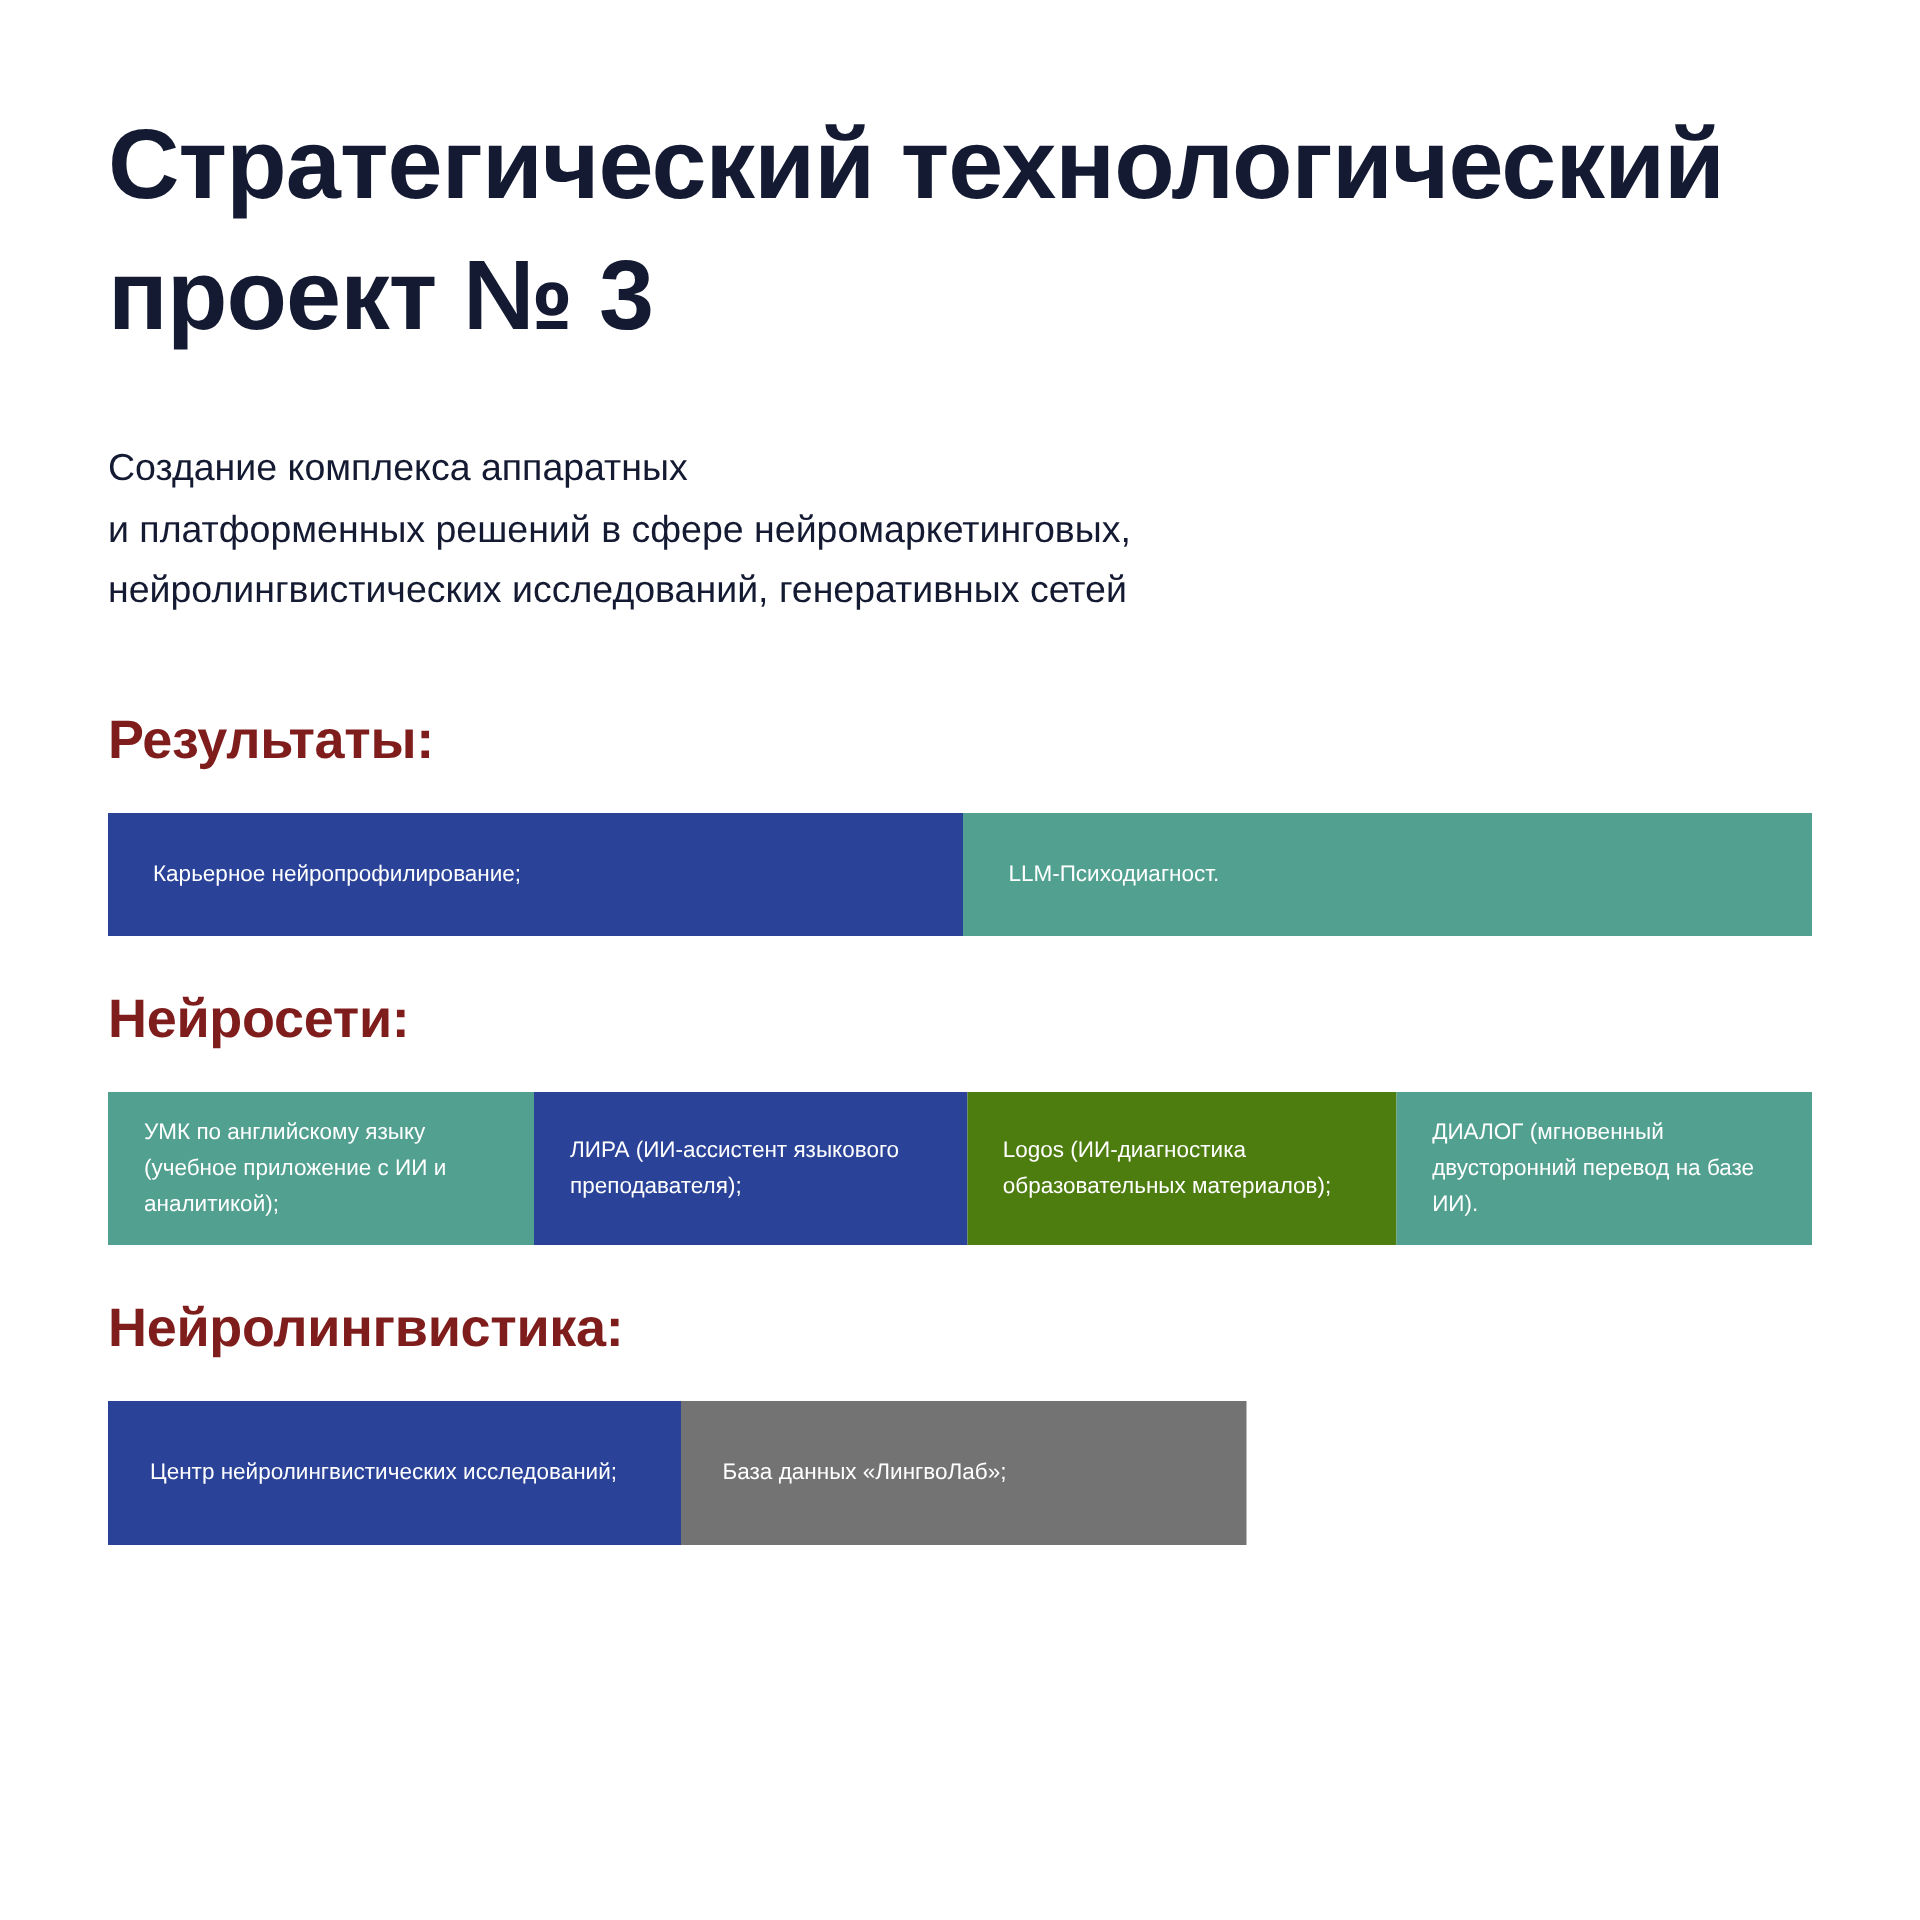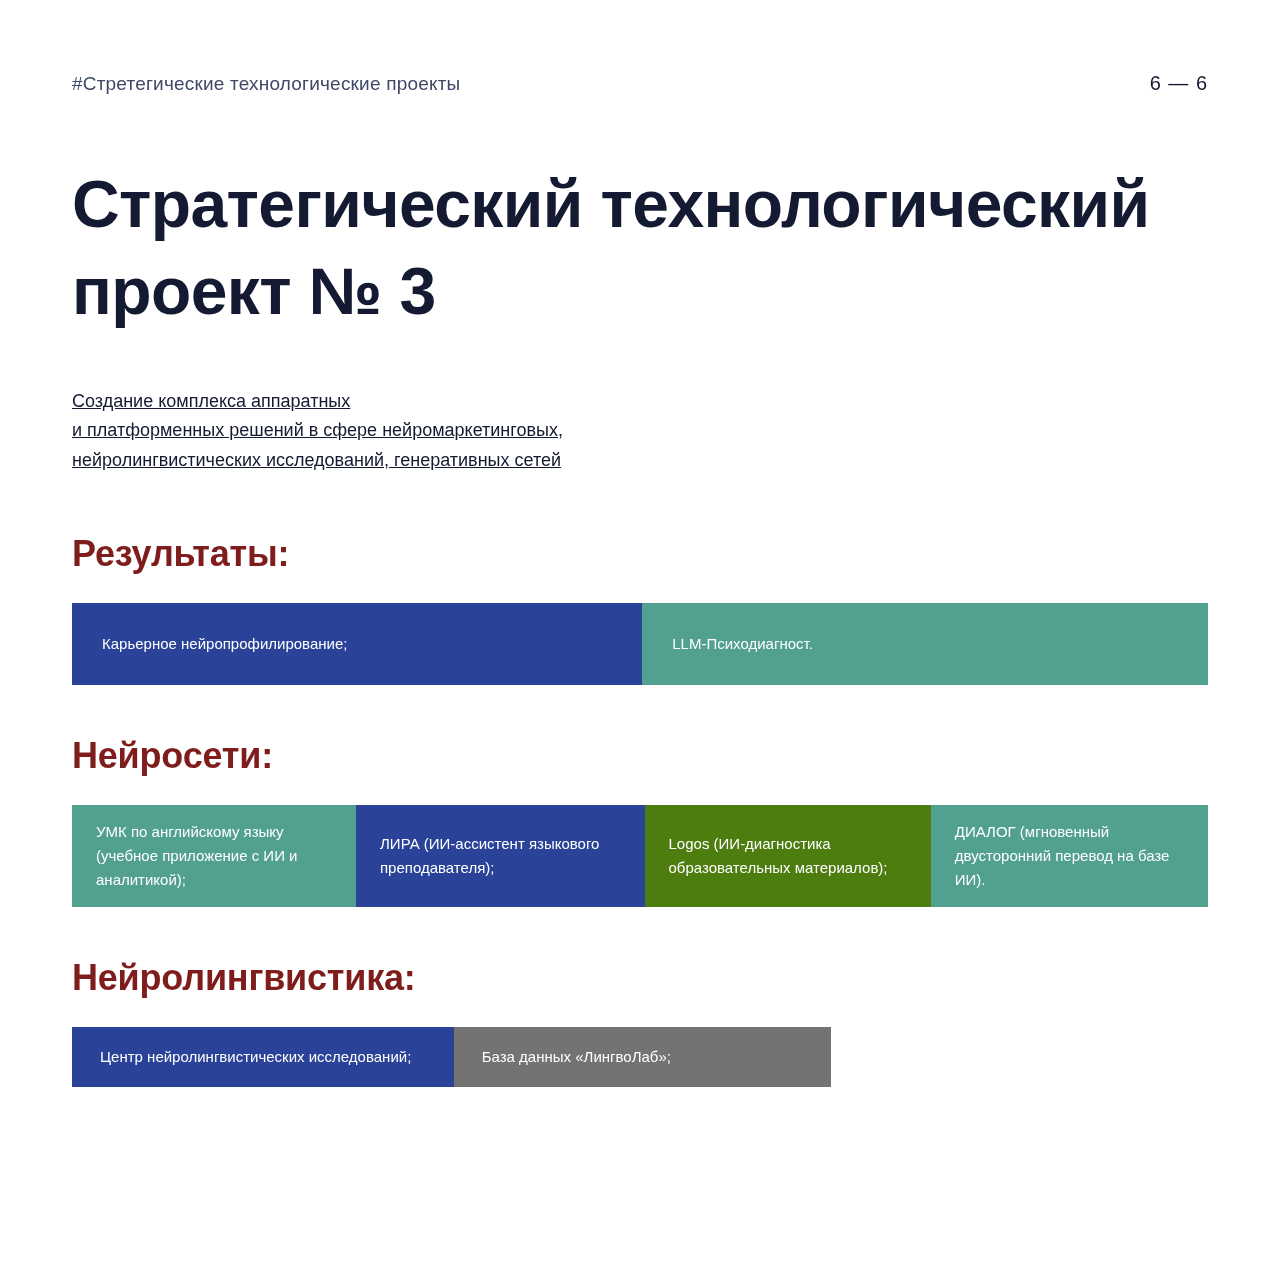--- a/index.html
+++ b/index.html
@@ -57,31 +57,30 @@
     line-height: 1.32;
     font-weight: 700;
     letter-spacing: -0.6px;
     color: #141A32;
     max-width: 1130px;
   }
 
   
   .subtitle {
     margin-top: 52px;
-    font-size: 18px;
+    font-size: 25px;
     line-height: 1.62;
     font-weight: 400;
     color: #141A32;
     max-width: 1060px;
-    text-decoration: underline;
   }
   .subtitle .sub-line { display: block; }
 
   
-  .section { margin-top: 50px; }
+  .section { margin-top: 34px; }
   .section.first { margin-top: 58px; }
 
   .section-heading {
     font-size: 36px;
     font-weight: 700;
     color: #7f1d1d;
     letter-spacing: -0.2px;
     margin-bottom: 28px;
   }
 
@@ -96,36 +95,32 @@
     align-items: center;
     padding: 14px 30px;
     color: #ffffff;
     font-size: 15px;
     line-height: 1.58;
     font-weight: 400;
   }
 
   .bar-results .bar-cell { height: 82px; }
   .bar-networks .bar-cell { height: 102px; align-items: center; }
-  .bar-linguistics .bar-cell { height: 60px; }
+  .bar-linguistics .bar-cell { height: 96px; }
 
   .bar-networks .bar-cell { padding: 12px 24px; }
   .bar-linguistics .bar-cell { padding: 12px 28px; }
 
   .cell-text { display: block; }
 </style>
 </head>
 <body>
 
 <div class="slide">
 
-  <div class="slide-header">
-    <div class="hashtag">#Стретегические технологические проекты</div>
-    <div class="page-indicator">6 — 6</div>
-  </div>
 
   <div class="title-block">
     <h1 class="main-title">
       <span class="sub-line">Стратегический</span>
       <span class="sub-line">технологический проект № 3</span>
     </h1>
   </div>
 
   <div class="subtitle">
     <span class="sub-line">Создание комплекса аппаратных</span>

